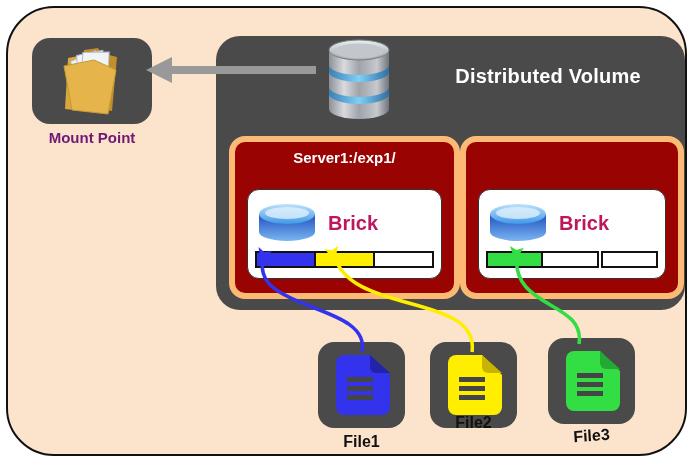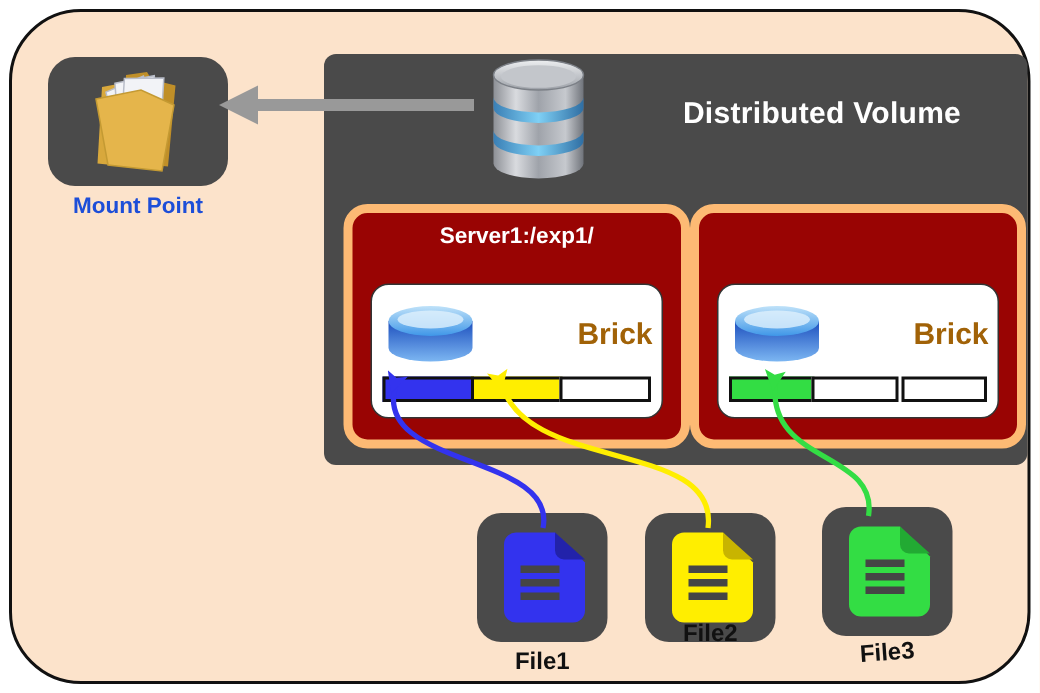--- a/index.html
+++ b/index.html
@@ -4,38 +4,38 @@
 <style>
   html,body{margin:0;padding:0;background:#ffffff;}
   .stage{position:relative;width:693px;height:462px;background:#ffffff;overflow:hidden;
          font-family:"Liberation Sans","DejaVu Sans",sans-serif;font-weight:bold;}
   .outer{position:absolute;left:6px;top:6px;width:677px;height:446px;background:#fce3cb;
          border:2px solid #111;border-radius:48px;}
   
   .mp-box{position:absolute;left:24px;top:30px;width:120px;height:86px;background:#4a4a4a;
           border-radius:18px;display:flex;align-items:center;justify-content:center;}
   .mp-label{position:absolute;left:4px;top:121px;width:160px;text-align:center;
-            font-size:15px;color:#1d4ed8;}
+            font-size:15px;color:#701a75;}
   
   .dv-box{position:absolute;left:208px;top:28px;width:469px;height:274px;background:#4a4a4a;
-          border-radius:8px;}
+          border-radius:24px;}
   .db-icon{position:absolute;left:110px;top:3px;}
   .dv-title{position:absolute;left:222px;top:29px;width:220px;text-align:center;
             font-size:20px;color:#ffffff;letter-spacing:.2px;}
   .server{position:absolute;top:100px;height:151px;background:#990403;border:6px solid #fdba74;
           border-radius:16px;}
   .server1{left:13px;width:219px;}
   .server2{left:244px;width:212px;}
   .server-title{position:absolute;left:0;top:7px;width:100%;text-align:center;
                 font-size:15px;color:#ffffff;}
   .brick{position:absolute;left:12px;top:47px;right:12px;height:88px;background:#ffffff;
          border:1px solid #333;border-radius:12px;}
   .disk-icon{position:absolute;left:10px;top:12px;}
-  .brick-label{position:absolute;left:80px;top:22px;right:6px;text-align:right;
-               font-size:20px;color:#a16207;}
+  .brick-label{position:absolute;left:80px;top:22px;right:6px;text-align:left;
+               font-size:20px;color:#be185d;}
   .bar{position:absolute;left:7px;right:7px;bottom:10px;height:17px;display:flex;}
   .seg{flex:1;border:2px solid #111;background:#fff;}
   .seg + .seg{margin-left:-2px;}
   
   .file-box{position:absolute;width:87px;height:86px;background:#4a4a4a;border-radius:16px;
             display:flex;align-items:center;justify-content:center;}
   .file-label{position:absolute;width:87px;text-align:center;font-size:16px;color:#111;}
   .overlay{position:absolute;left:0;top:0;pointer-events:none;}
 </style>
 </head>

